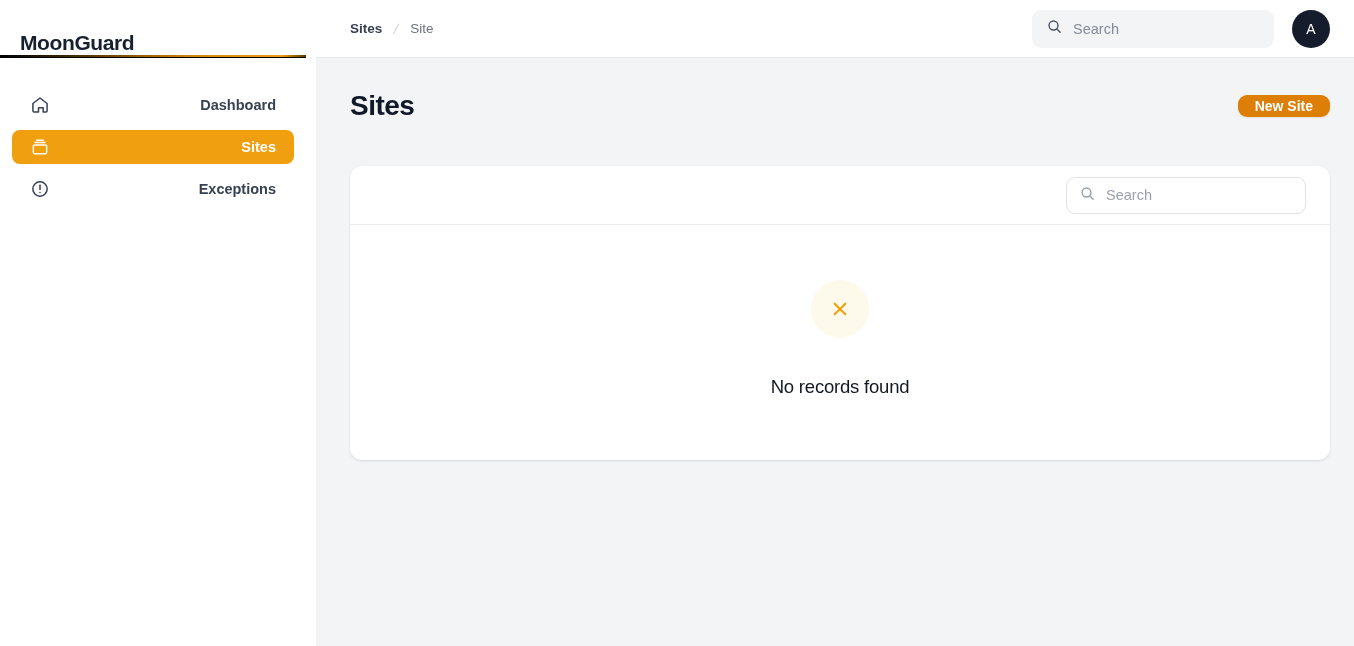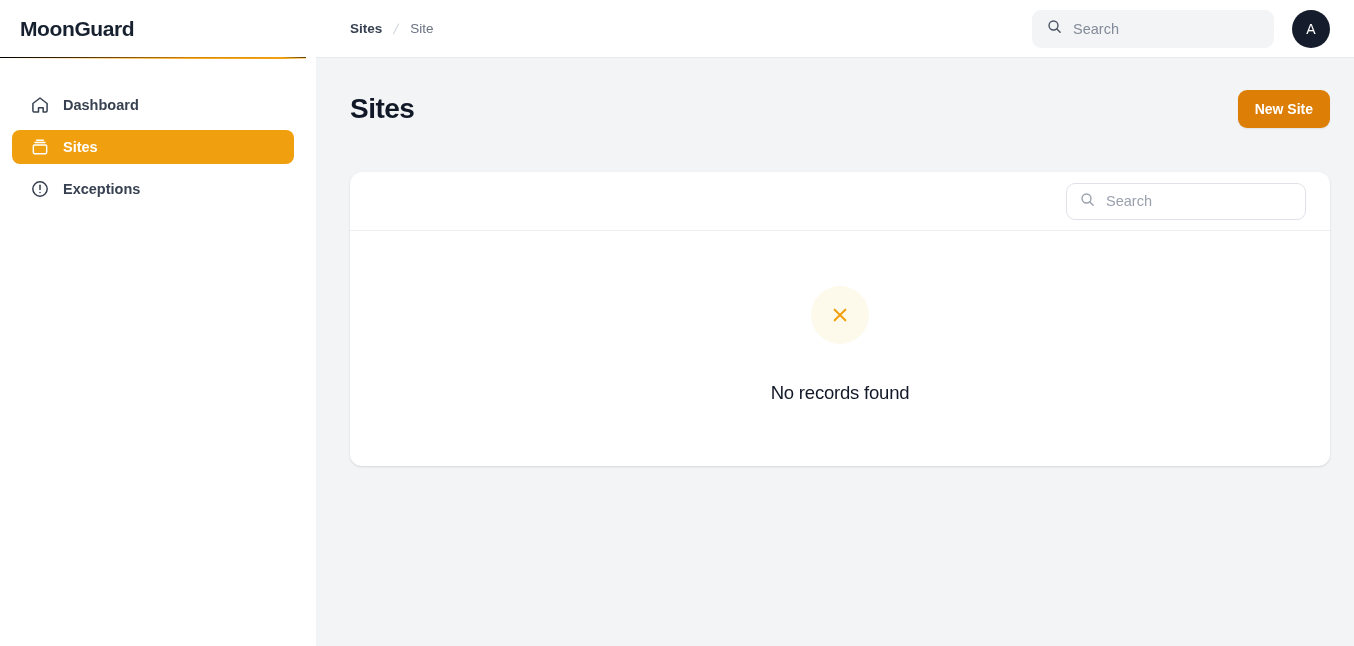--- a/index.html
+++ b/index.html
@@ -16,23 +16,23 @@
   .sidebar {
     width: 306px; height: 646px;
     background: #ffffff;
     display: flex; flex-direction: column;
     flex: 0 0 306px;
     position: relative;
     z-index: 3;
   }
   .sidebar-header {
     height: 58px;
-    display: flex; align-items: center;
+    display: flex; align-items: flex-end;
     padding: 0 20px;
-    border-bottom: 1px solid #000000;
+    border-bottom: 3px solid #000000;
     position: relative;
   }
   .brand {
     font-size: 21px;
     font-weight: 700;
     letter-spacing: -0.4px;
     color: #16202f;
   }
   .loading-bar {
     position: absolute;
@@ -47,20 +47,21 @@
   .nav-item {
     display: flex; align-items: center; gap: 13px;
     height: 34px;
     padding: 0 18px;
     border-radius: 8px;
     color: #374151;
     font-size: 14.5px;
     font-weight: 600;
     cursor: pointer;
     user-select: none;
+    justify-content: space-between;
   }
   .nav-item.active {
     background: #f0a00f;
     color: #ffffff;
   }
   .nav-icon { width: 20px; height: 20px; display: flex; align-items: center; justify-content: center; flex: 0 0 20px; }
   .nav-icon svg { width: 20px; height: 20px; display: block; }
 
   
   .gutter {
@@ -130,21 +131,21 @@
   .page-title {
     font-size: 28px; font-weight: 700;
     color: #111827;
     letter-spacing: -0.5px;
   }
   .btn-primary {
     background: #dd7f07;
     color: #ffffff;
     border: 0;
     border-radius: 9px;
-    height: 38px;
+    height: 22px;
     padding: 0 17px;
     font-family: inherit;
     font-size: 14px; font-weight: 600;
     cursor: pointer;
     box-shadow: 0 1px 2px rgba(0,0,0,0.07);
   }
 
   .card {
     background: #ffffff;
     border-radius: 12px;

